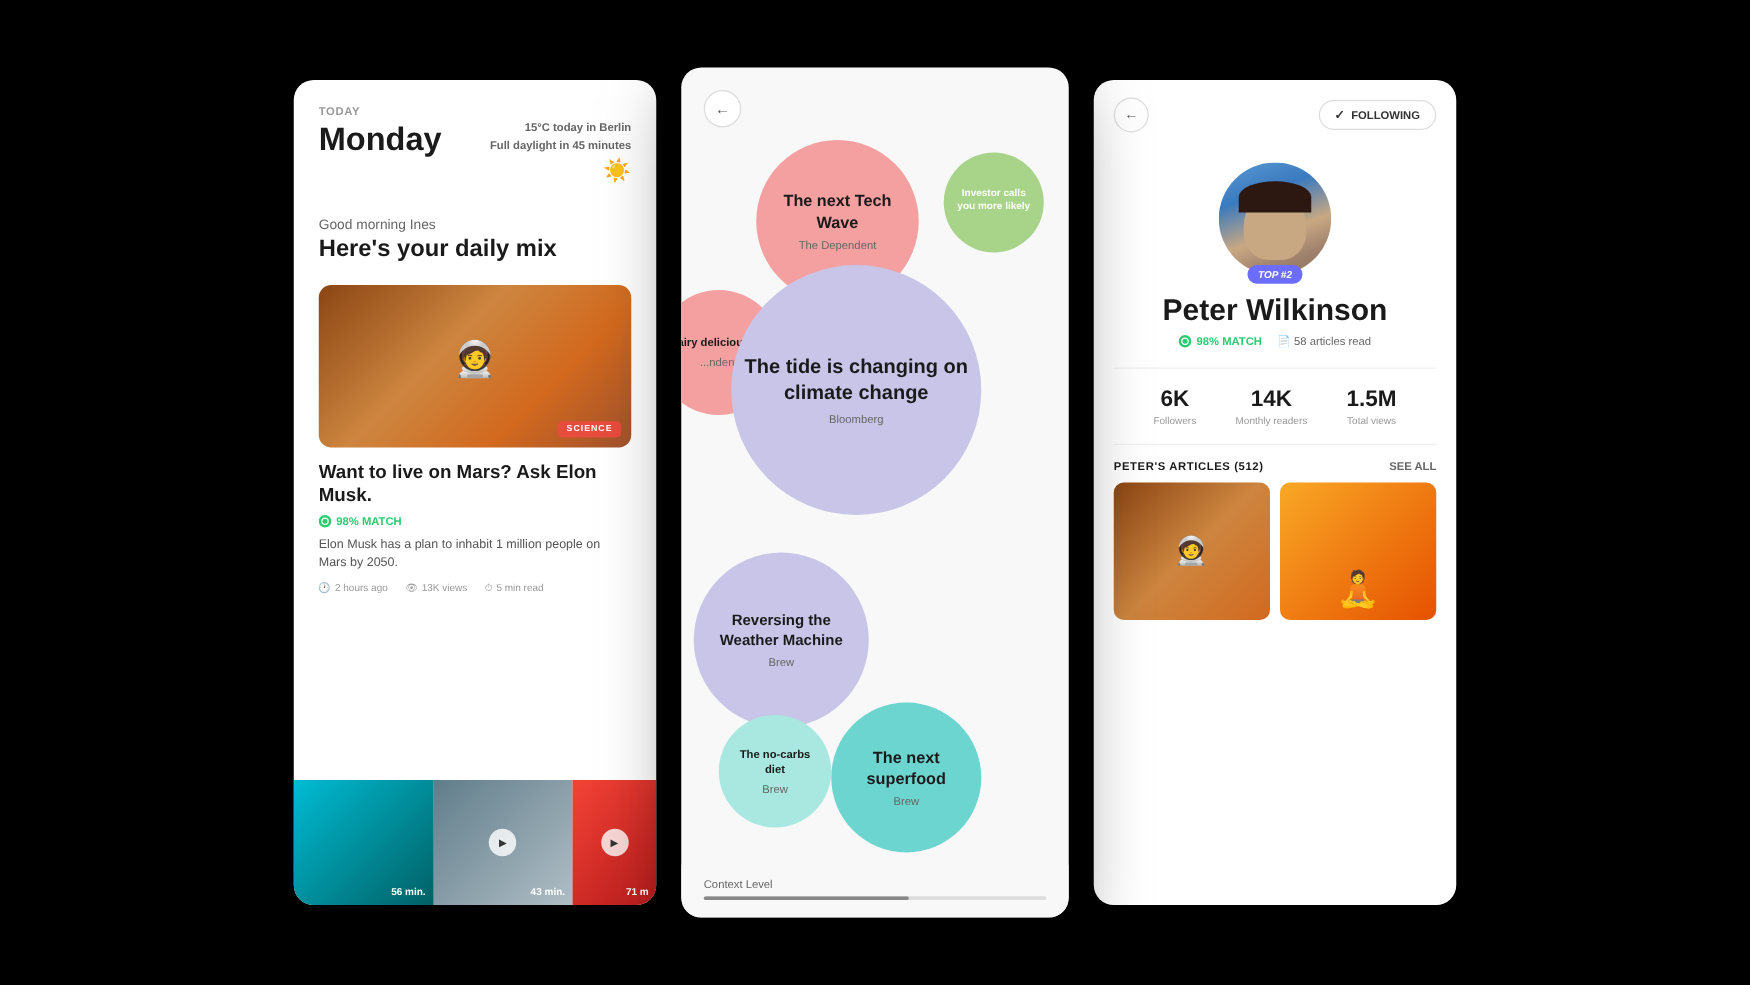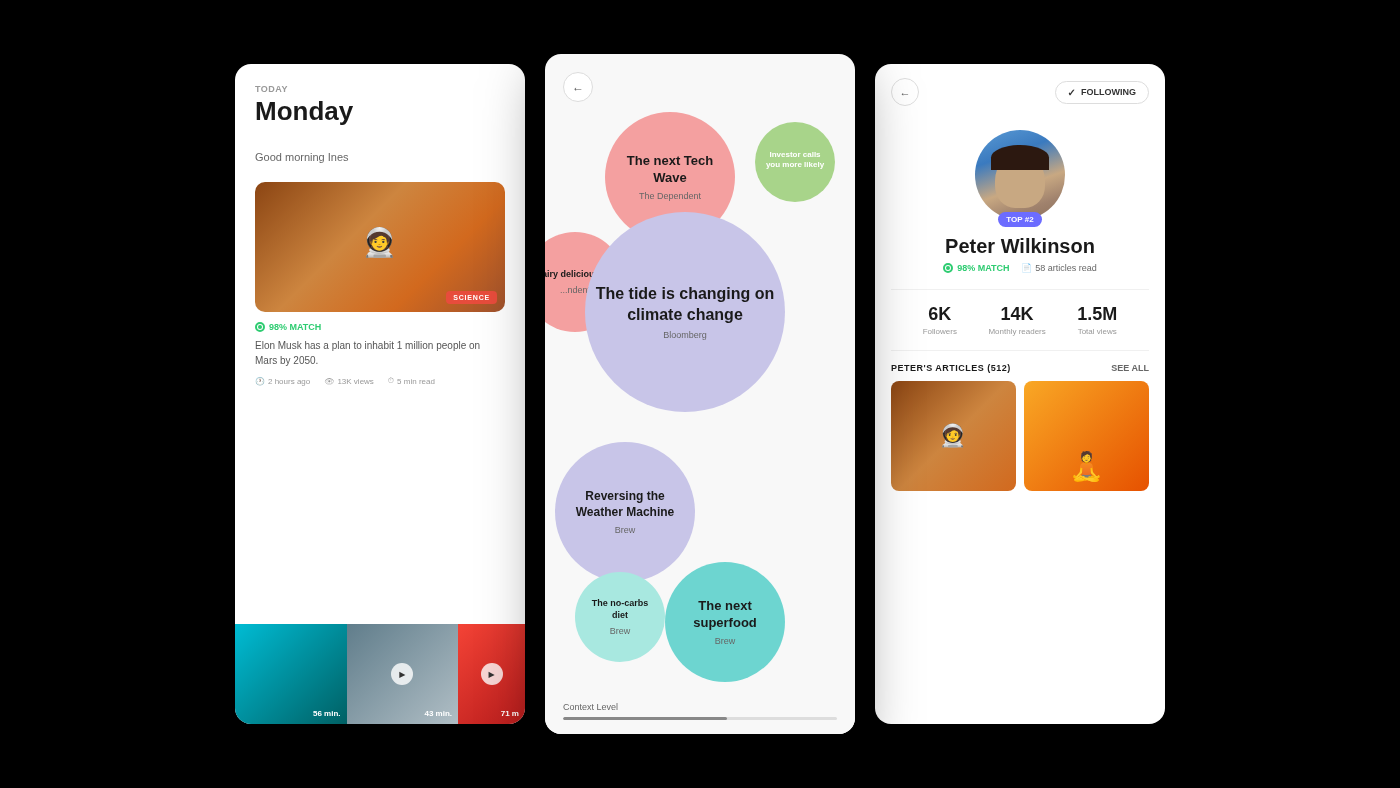--- a/index.html
+++ b/index.html
@@ -400,23 +400,24 @@
     }
     .s3-top-badge {
       background: #6c6cff;
       color: #fff;
       font-size: 8px;
       font-weight: 700;
       padding: 3px 8px;
       border-radius: 10px;
       margin-top: -8px;
       z-index: 2;
+      font-style: italic;
     }
     .s3-name {
-      font-size: 20px;
+      font-size: 24px;
       font-weight: 800;
       color: #1a1a1a;
       margin-top: 8px;
       margin-bottom: 5px;
     }
     .s3-bio {
       font-size: 10px;
       color: #666;
       text-align: center;
       line-height: 1.5;
@@ -557,34 +558,41 @@
 <body>
 
 <div class="screens-container">
 
   <div class="phone-card screen1">
     <div class="s1-header">
       <div>
         <div class="s1-today">TODAY</div>
         <div class="s1-day">
           <span>Monday</span>
+          <div class="s1-weather">
+            <div>15°C today in Berlin</div>
+            <div>Full daylight in 45 minutes</div>
+            <span class="s1-weather-icon">☀️</span>
+          </div>
         </div>
       </div>
     </div>
 
     <div class="s1-greeting">
       <div class="s1-greet-text">Good morning Ines</div>
+      <div class="s1-mix-title">Here's your daily mix</div>
     </div>
 
     <div class="s1-article-img">
       <div class="astronaut-figure">🧑‍🚀</div>
       <div class="s1-science-badge">SCIENCE</div>
     </div>
 
     <div class="s1-article-body">
+      <div class="s1-article-title">Want to live on Mars? Ask Elon Musk.</div>
       <div class="s1-match">
         <div class="s1-match-dot"></div>
         <span>98% MATCH</span>
       </div>
       <div class="s1-article-desc">Elon Musk has a plan to inhabit 1 million people on Mars by 2050.</div>
       <div class="s1-meta">
         <span>
           <span>🕐</span>
           <span>2 hours ago</span>
         </span>

